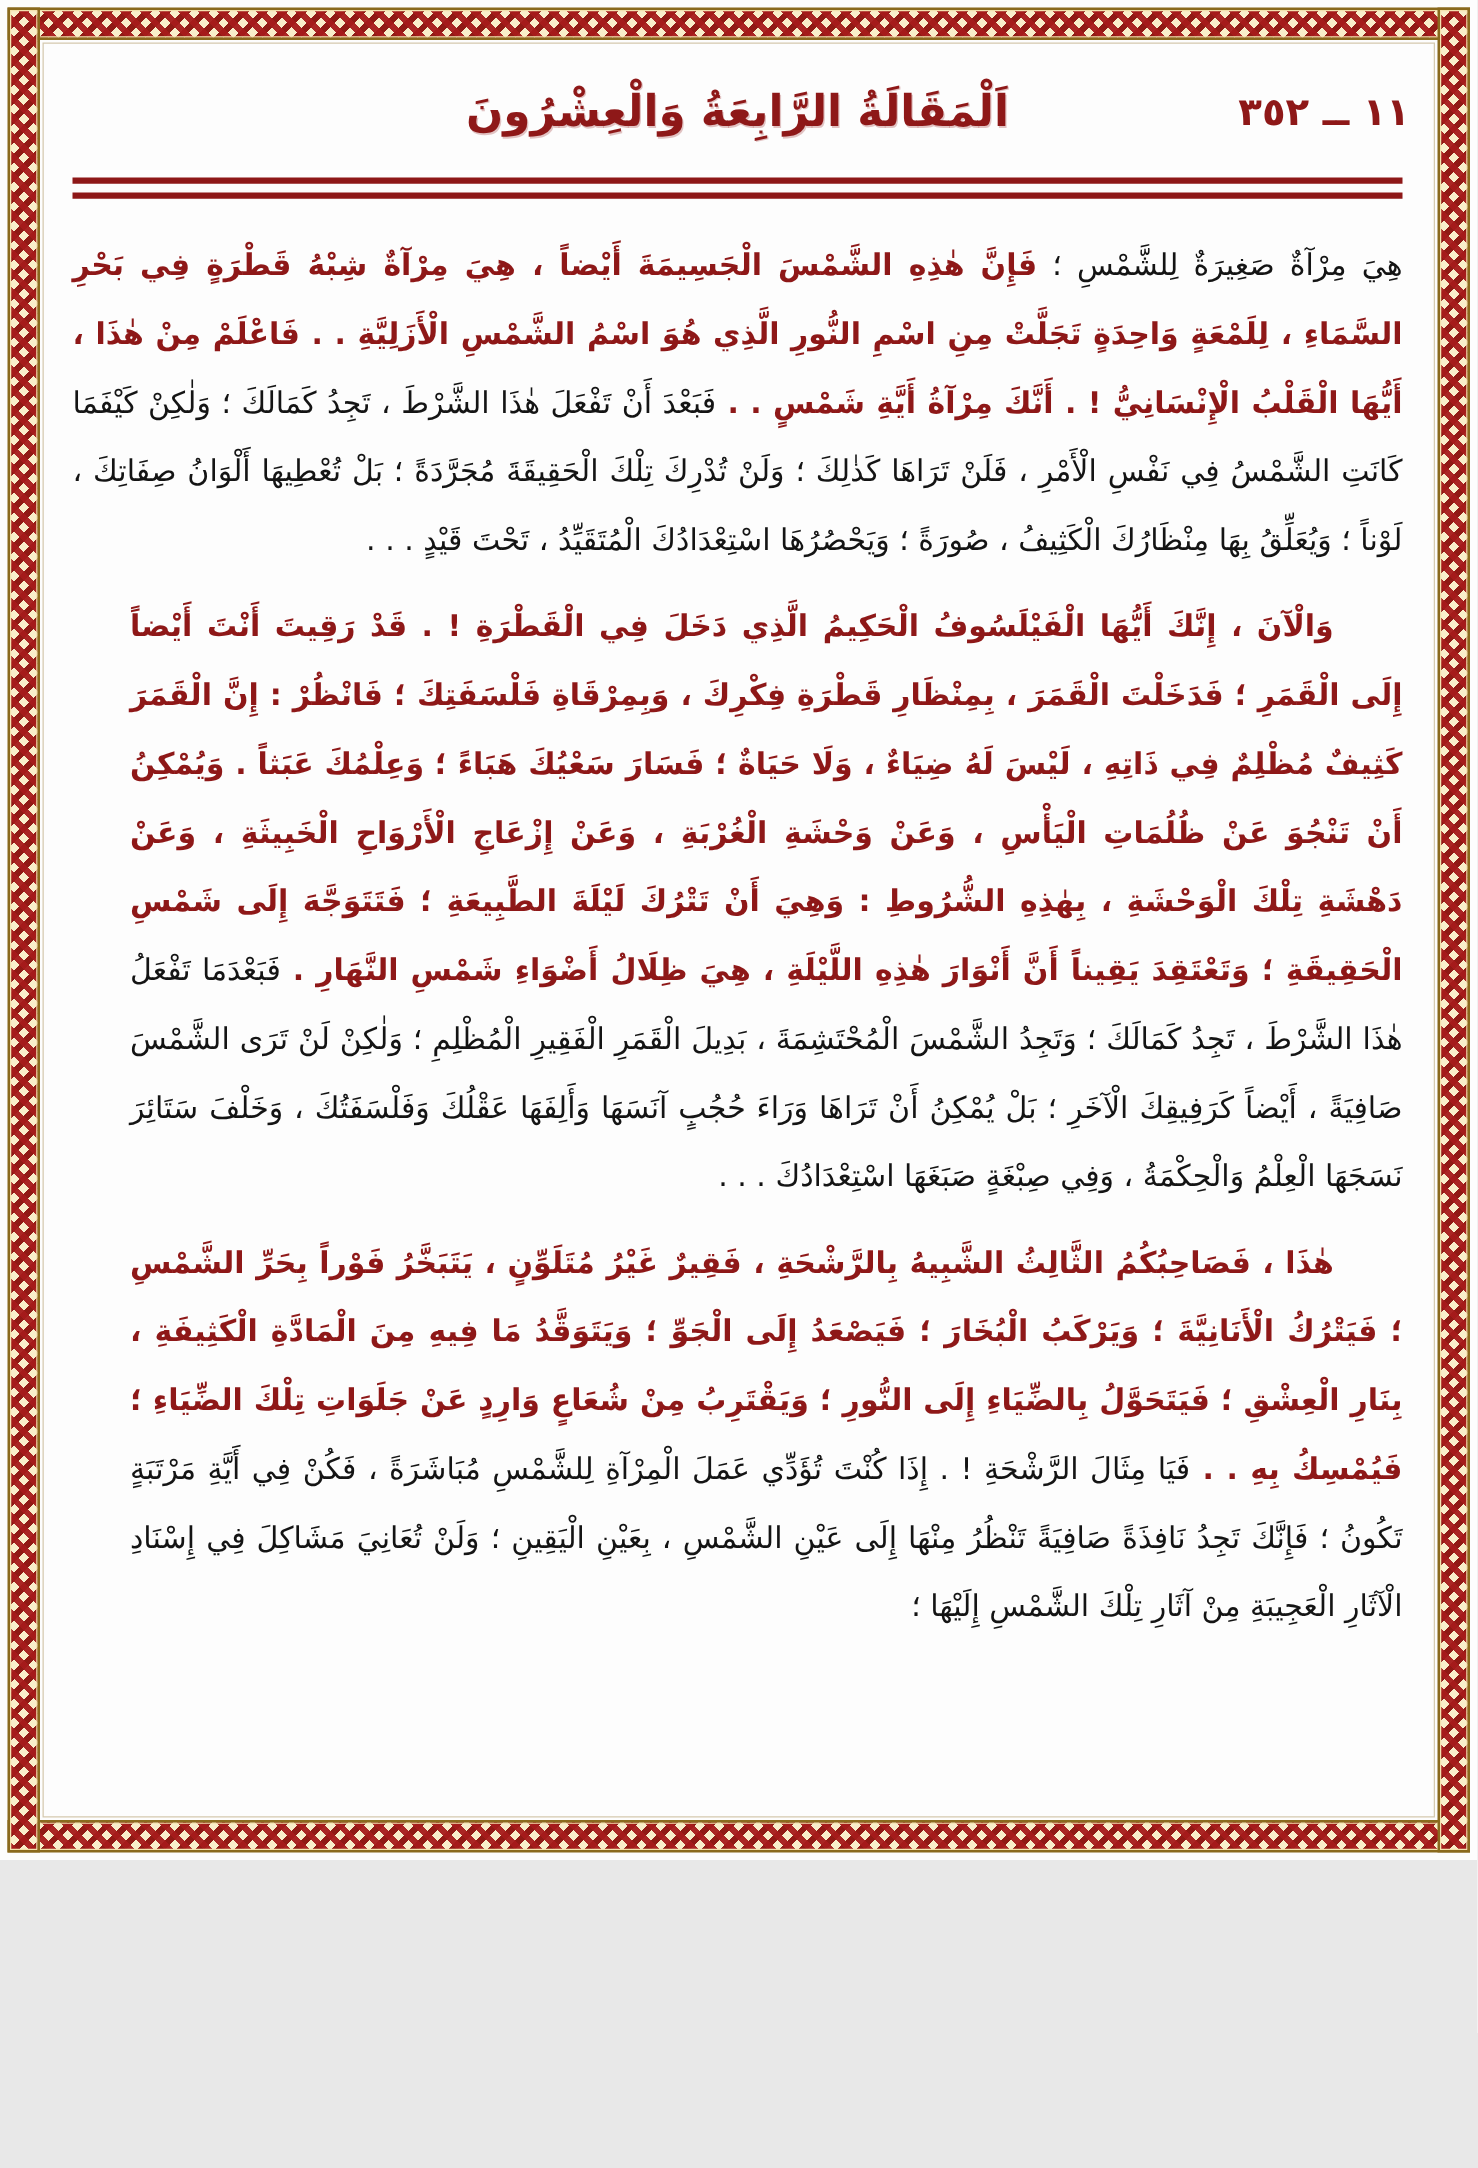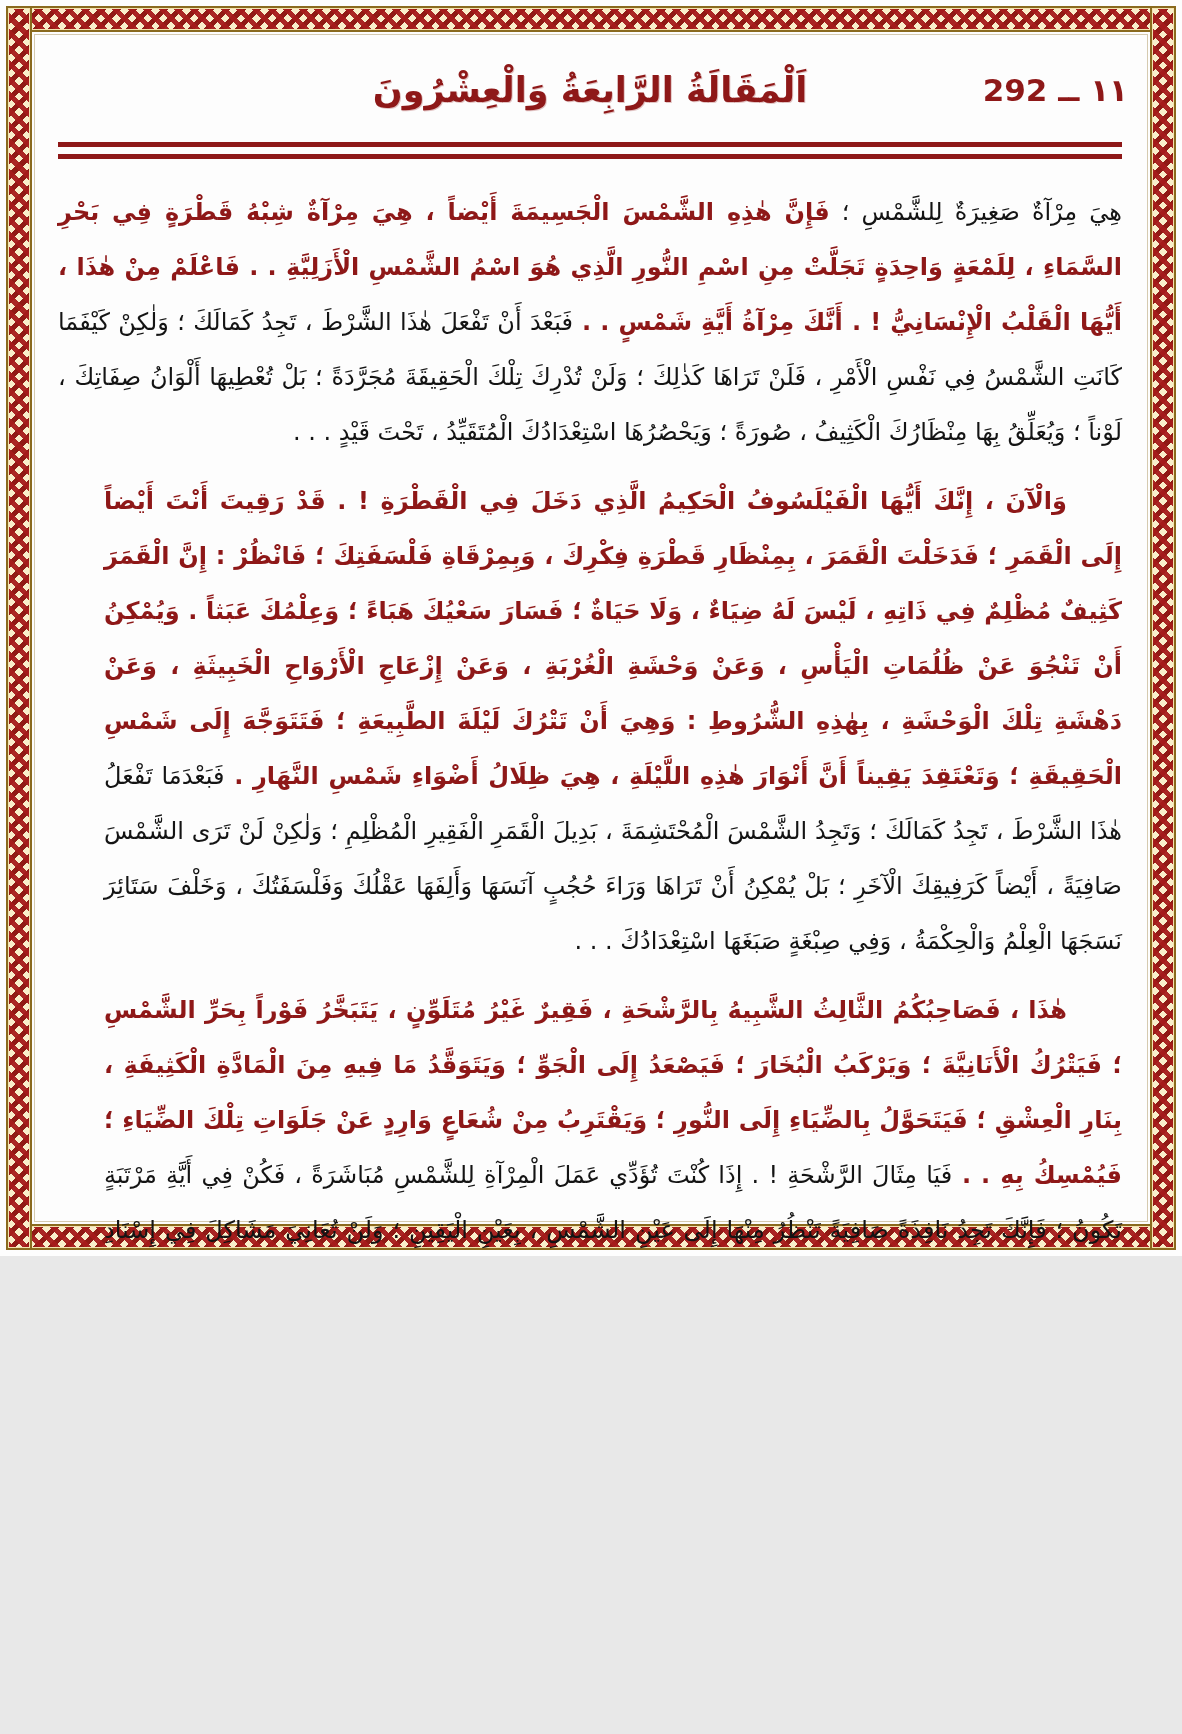--- a/index.html
+++ b/index.html
@@ -1,18 +1,18 @@
 <!DOCTYPE html>
 <html lang="ar" dir="rtl"><head>
 <meta charset="utf-8">
 <style>
   html,body{margin:0;padding:0;background:#e8e8e8;}
   .page{
     position:relative;
-    width:1182px;height:1256px;
+    width:1182px;height:1488px;
     background:#fdfdfd;
     margin:0 auto;
     overflow:hidden;
     font-family:"DejaVu Sans", sans-serif;
   }
   
   .band{
     position:absolute;
     background:
       repeating-linear-gradient(45deg, rgba(166,27,27,.95) 0 5px, rgba(255,255,255,0) 5px 11px),
@@ -77,21 +77,21 @@
   <div class="band band-top"></div>
   <div class="band band-bottom"></div>
   <div class="band band-left"></div>
   <div class="band band-right"></div>
   <div class="frame-inner"></div>
 
   <div class="content">
 
     <div class="header">
       <div class="title">اَلْمَقَالَةُ الرَّابِعَةُ وَالْعِشْرُونَ</div>
-      <div class="page-num">292 ــ ١١</div>
+      <div class="page-num">٣٥٢ ــ ١١</div>
     </div>
 
     <div class="rule"></div>
 
     <div class="body-text" id="body-text">
         <div class="para"><span class="seg-black">هِيَ مِرْآةٌ صَغِيرَةٌ لِلشَّمْسِ ؛ </span><span class="seg-red">فَإِنَّ هٰذِهِ الشَّمْسَ الْجَسِيمَةَ أَيْضاً ، هِيَ مِرْآةٌ شِبْهُ قَطْرَةٍ فِي بَحْرِ السَّمَاءِ ، لِلَمْعَةٍ وَاحِدَةٍ تَجَلَّتْ مِنِ اسْمِ النُّورِ الَّذِي هُوَ اسْمُ الشَّمْسِ الْأَزَلِيَّةِ . . فَاعْلَمْ مِنْ هٰذَا ، أَيُّهَا الْقَلْبُ الْإِنْسَانِيُّ ! . أَنَّكَ مِرْآةُ أَيَّةِ شَمْسٍ . . </span><span class="seg-black">فَبَعْدَ أَنْ تَفْعَلَ هٰذَا الشَّرْطَ ، تَجِدُ كَمَالَكَ ؛ وَلٰكِنْ كَيْفَمَا كَانَتِ الشَّمْسُ فِي نَفْسِ الْأَمْرِ ، فَلَنْ تَرَاهَا كَذٰلِكَ ؛ وَلَنْ تُدْرِكَ تِلْكَ الْحَقِيقَةَ مُجَرَّدَةً ؛ بَلْ تُعْطِيهَا أَلْوَانُ صِفَاتِكَ ، لَوْناً ؛ وَيُعَلِّقُ بِهَا مِنْظَارُكَ الْكَثِيفُ ، صُورَةً ؛ وَيَحْصُرُهَا اسْتِعْدَادُكَ الْمُتَقَيِّدُ ، تَحْتَ قَيْدٍ . . .</span></div>
         <div class="para indent"><span class="seg-red">وَالْآنَ ، إِنَّكَ أَيُّهَا الْفَيْلَسُوفُ الْحَكِيمُ الَّذِي دَخَلَ فِي الْقَطْرَةِ ! . قَدْ رَقِيتَ أَنْتَ أَيْضاً إِلَى الْقَمَرِ ؛ فَدَخَلْتَ الْقَمَرَ ، بِمِنْظَارِ قَطْرَةِ فِكْرِكَ ، وَبِمِرْقَاةِ فَلْسَفَتِكَ ؛ فَانْظُرْ : إِنَّ الْقَمَرَ كَثِيفٌ مُظْلِمٌ فِي ذَاتِهِ ، لَيْسَ لَهُ ضِيَاءٌ ، وَلَا حَيَاةٌ ؛ فَسَارَ سَعْيُكَ هَبَاءً ؛ وَعِلْمُكَ عَبَثاً . وَيُمْكِنُ أَنْ تَنْجُوَ عَنْ ظُلُمَاتِ الْيَأْسِ ، وَعَنْ وَحْشَةِ الْغُرْبَةِ ، وَعَنْ إِزْعَاجِ الْأَرْوَاحِ الْخَبِيثَةِ ، وَعَنْ دَهْشَةِ تِلْكَ الْوَحْشَةِ ، بِهٰذِهِ الشُّرُوطِ : وَهِيَ أَنْ تَتْرُكَ لَيْلَةَ الطَّبِيعَةِ ؛ فَتَتَوَجَّهَ إِلَى شَمْسِ الْحَقِيقَةِ ؛ وَتَعْتَقِدَ يَقِيناً أَنَّ أَنْوَارَ هٰذِهِ اللَّيْلَةِ ، هِيَ ظِلَالُ أَضْوَاءِ شَمْسِ النَّهَارِ . </span><span class="seg-black">فَبَعْدَمَا تَفْعَلُ هٰذَا الشَّرْطَ ، تَجِدُ كَمَالَكَ ؛ وَتَجِدُ الشَّمْسَ الْمُحْتَشِمَةَ ، بَدِيلَ الْقَمَرِ الْفَقِيرِ الْمُظْلِمِ ؛ وَلٰكِنْ لَنْ تَرَى الشَّمْسَ صَافِيَةً ، أَيْضاً كَرَفِيقِكَ الْآخَرِ ؛ بَلْ يُمْكِنُ أَنْ تَرَاهَا وَرَاءَ حُجُبٍ آنَسَهَا وَأَلِفَهَا عَقْلُكَ وَفَلْسَفَتُكَ ، وَخَلْفَ سَتَائِرَ نَسَجَهَا الْعِلْمُ وَالْحِكْمَةُ ، وَفِي صِبْغَةٍ صَبَغَهَا اسْتِعْدَادُكَ . . .</span></div>
         <div class="para indent"><span class="seg-red">هٰذَا ، فَصَاحِبُكُمُ الثَّالِثُ الشَّبِيهُ بِالرَّشْحَةِ ، فَقِيرٌ غَيْرُ مُتَلَوِّنٍ ، يَتَبَخَّرُ فَوْراً بِحَرِّ الشَّمْسِ ؛ فَيَتْرُكُ الْأَنَانِيَّةَ ؛ وَيَرْكَبُ الْبُخَارَ ؛ فَيَصْعَدُ إِلَى الْجَوِّ ؛ وَيَتَوَقَّدُ مَا فِيهِ مِنَ الْمَادَّةِ الْكَثِيفَةِ ، بِنَارِ الْعِشْقِ ؛ فَيَتَحَوَّلُ بِالضِّيَاءِ إِلَى النُّورِ ؛ وَيَقْتَرِبُ مِنْ شُعَاعٍ وَارِدٍ عَنْ جَلَوَاتِ تِلْكَ الضِّيَاءِ ؛ فَيُمْسِكُ بِهِ . . </span><span class="seg-black">فَيَا مِثَالَ الرَّشْحَةِ ! . إِذَا كُنْتَ تُؤَدِّي عَمَلَ الْمِرْآةِ لِلشَّمْسِ مُبَاشَرَةً ، فَكُنْ فِي أَيَّةِ مَرْتَبَةٍ تَكُونُ ؛ فَإِنَّكَ تَجِدُ نَافِذَةً صَافِيَةً تَنْظُرُ مِنْهَا إِلَى عَيْنِ الشَّمْسِ ، بِعَيْنِ الْيَقِينِ ؛ وَلَنْ تُعَانِيَ مَشَاكِلَ فِي إِسْنَادِ الْآثَارِ الْعَجِيبَةِ مِنْ آثَارِ تِلْكَ الشَّمْسِ إِلَيْهَا ؛</span></div>
       </div>
 

